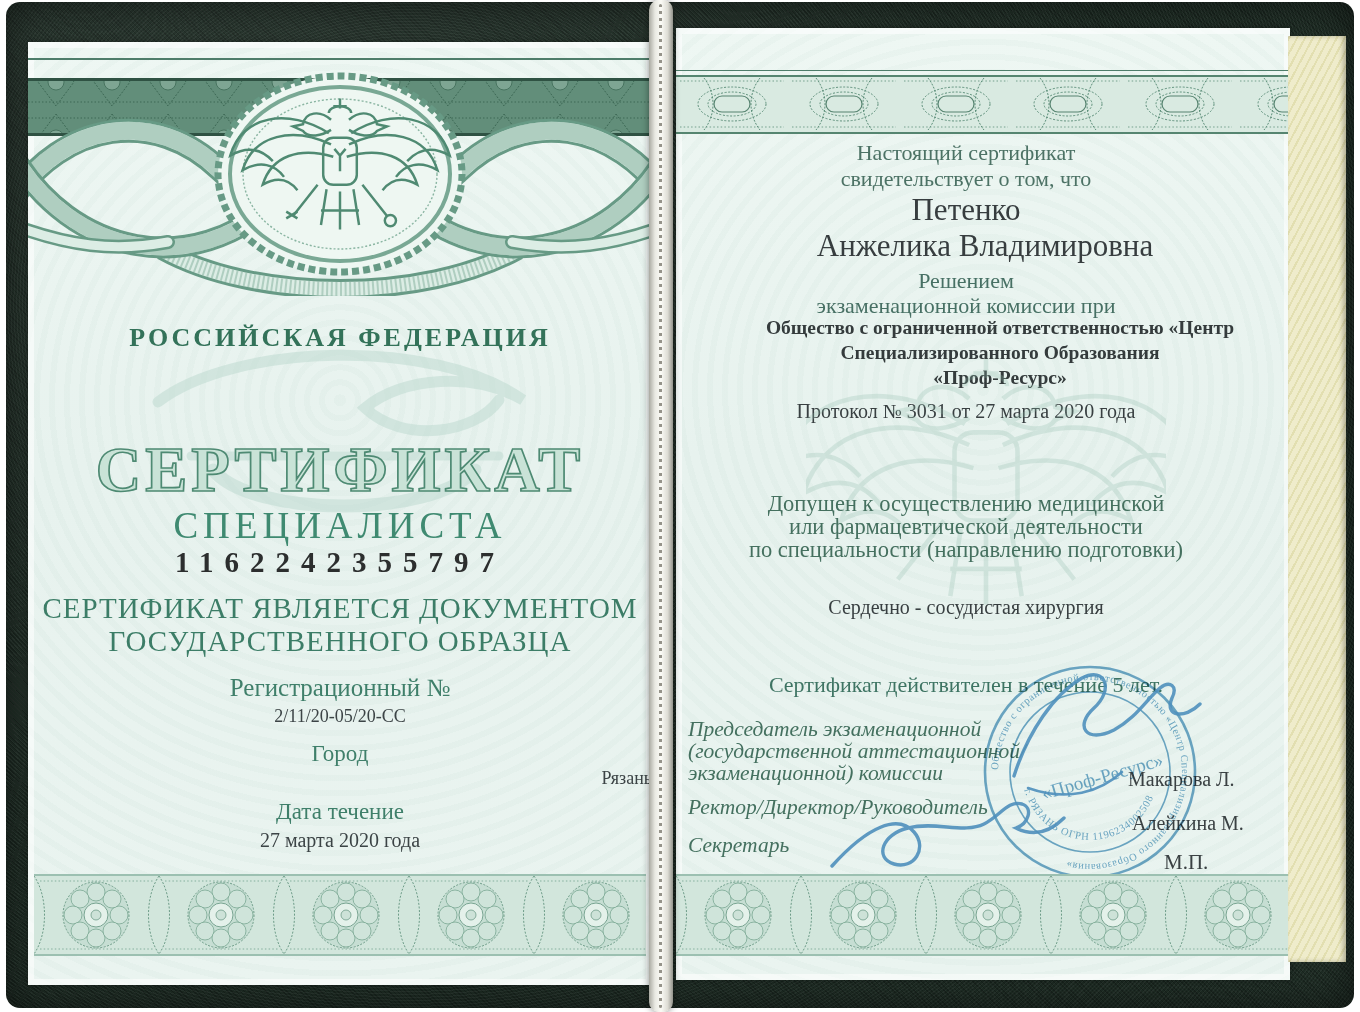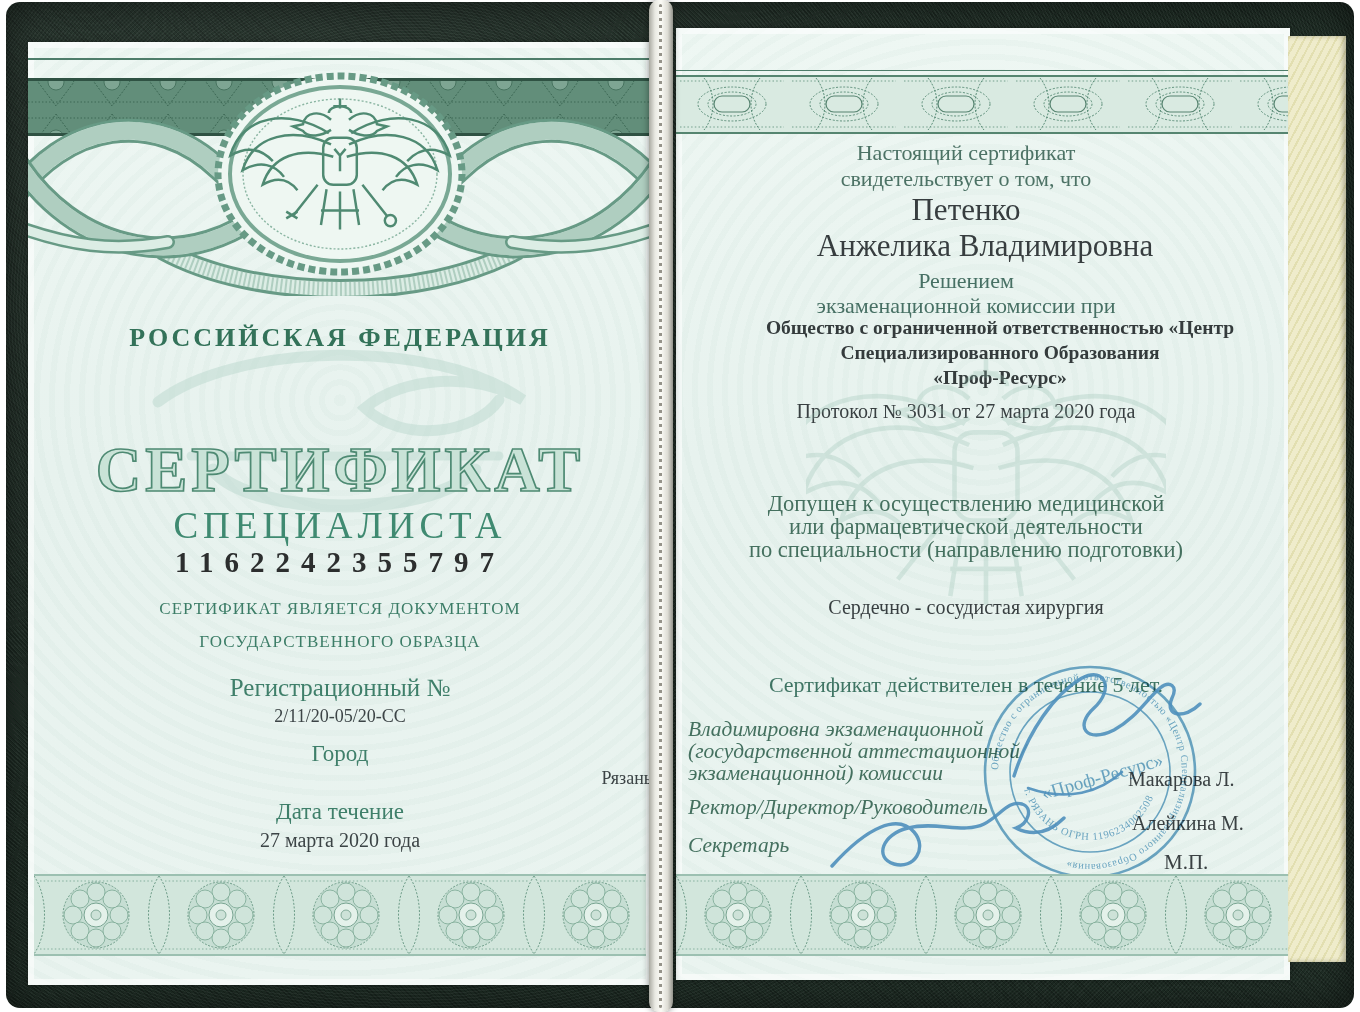--- a/index.html
+++ b/index.html
@@ -27,21 +27,21 @@
   .binding::after{content:"";position:absolute;left:10px;top:4px;width:3px;height:1004px;
            background:repeating-linear-gradient(180deg, rgba(95,92,80,.65) 0 3px, rgba(255,255,255,.1) 3px 7px);
            border-radius:2px;}
   .abs{position:absolute;}
   .ctr{left:0;width:100%;text-align:center;}
   .lp-country{font-size:26px;font-weight:bold;letter-spacing:3px;color:#337259;}
   .lp-title{font-size:63px;font-weight:bold;letter-spacing:4px;color:#c9e3d7;
             -webkit-text-stroke:1.7px #4e8a73;}
   .lp-sub{font-size:37px;letter-spacing:5px;color:#3f8a71;}
   .lp-serial{font-size:29px;font-weight:bold;letter-spacing:11px;color:#2c2e2e;}
-  .lp-note{font-size:17px;line-height:33px;letter-spacing:1px;color:#3c7d67;}
+  .lp-note{font-size:29px;line-height:33px;letter-spacing:1px;color:#3c7d67;}
   .lp-label{font-size:25px;color:#3f7f6a;}
   .lp-value{font-size:20px;color:#3c4446;}
   .rp-intro{font-size:22px;line-height:26px;color:#4c7265;}
   .rp-name{font-size:31px;color:#373d3f;}
   .rp-green{font-size:22px;line-height:25px;color:#477064;}
   .rp-org{font-size:19.5px;line-height:25px;color:#343b3c;font-weight:bold;}
   .rp-dark{font-size:20px;color:#383f41;}
   .rp-adm{font-size:22.5px;line-height:23px;color:#45705f;}
   .rp-val{font-size:22px;color:#3e7463;}
   .rp-it{font-size:21.5px;line-height:22px;font-style:italic;color:#44705f;text-align:left;}
@@ -224,21 +224,21 @@
       <div class="rp-adm">Допущен к осуществлению медицинской</div>
       <div class="rp-adm">или фармацевтической деятельности</div>
       <div class="rp-adm">по специальности (направлению подготовки)</div>
     </div>
 
     <div class="abs rp-dark" style="left:0;top:568px;width:580px;text-align:center;">Сердечно - сосудистая хирургия</div>
 
     <div class="abs rp-val" style="left:0;top:644px;width:580px;text-align:center;">Сертификат действителен в течение 5 лет.</div>
 
     <div class="abs rp-it" style="left:12px;top:690px;width:460px;">
-      <div>Владимировна экзаменационной</div>
+      <div>Председатель экзаменационной</div>
       <div>(государственной аттестационной/</div>
       <div>экзаменационной) комиссии</div>
     </div>
     <div class="abs rp-it" style="left:12px;top:768px;width:460px;">Ректор/Директор/Руководитель</div>
     <div class="abs rp-it" style="left:12px;top:806px;width:460px;">Секретарь</div>
 
     <div class="abs rp-sig-name" style="left:452px;top:740px;">Макарова Л.</div>
     <div class="abs rp-sig-name" style="left:456px;top:784px;">Алейкина М.</div>
     <div class="abs rp-sig-name" style="left:488px;top:822px;font-size:21px;">М.П.</div>
 

